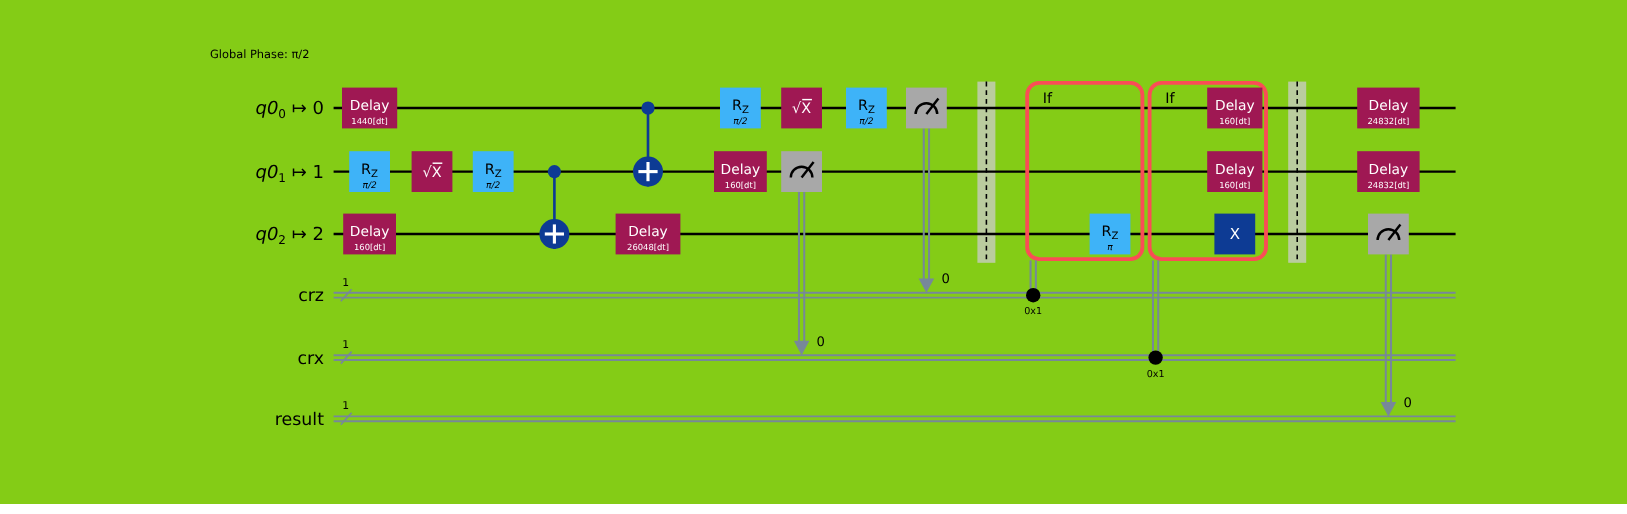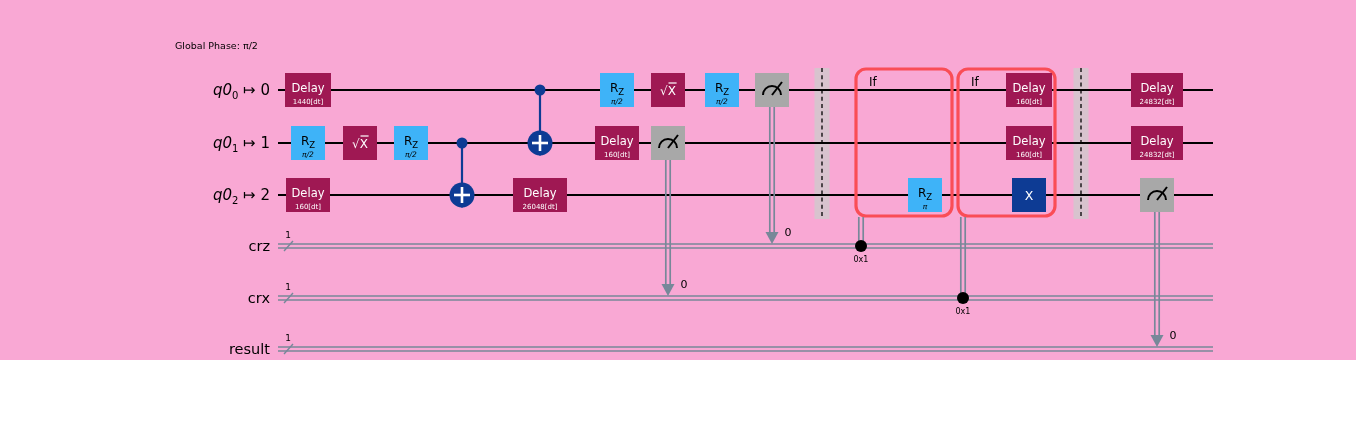--- a/index.html
+++ b/index.html
@@ -1,16 +1,16 @@
 <!DOCTYPE html>
 <html><head>
 <meta charset="utf-8">
 <style>
   html,body{margin:0;padding:0;background:#fff;}
-  #stage{position:relative;width:1356px;height:360px;background:#f9a8d4;overflow:hidden;
+  #stage{position:relative;width:1356px;height:420px;background:#84cc16;overflow:hidden;
          font-family:"DejaVu Sans",sans-serif;}
   #global-phase{position:absolute;left:175px;top:40px;font-size:9.5px;color:#000;
                 font-family:"DejaVu Sans",sans-serif;white-space:nowrap;}
   #circuit-svg{position:absolute;left:0;top:0;}
   #circuit-svg text{font-family:"DejaVu Sans",sans-serif;}
 </style>
 </head>
 <body>
 
 <div id="stage">

